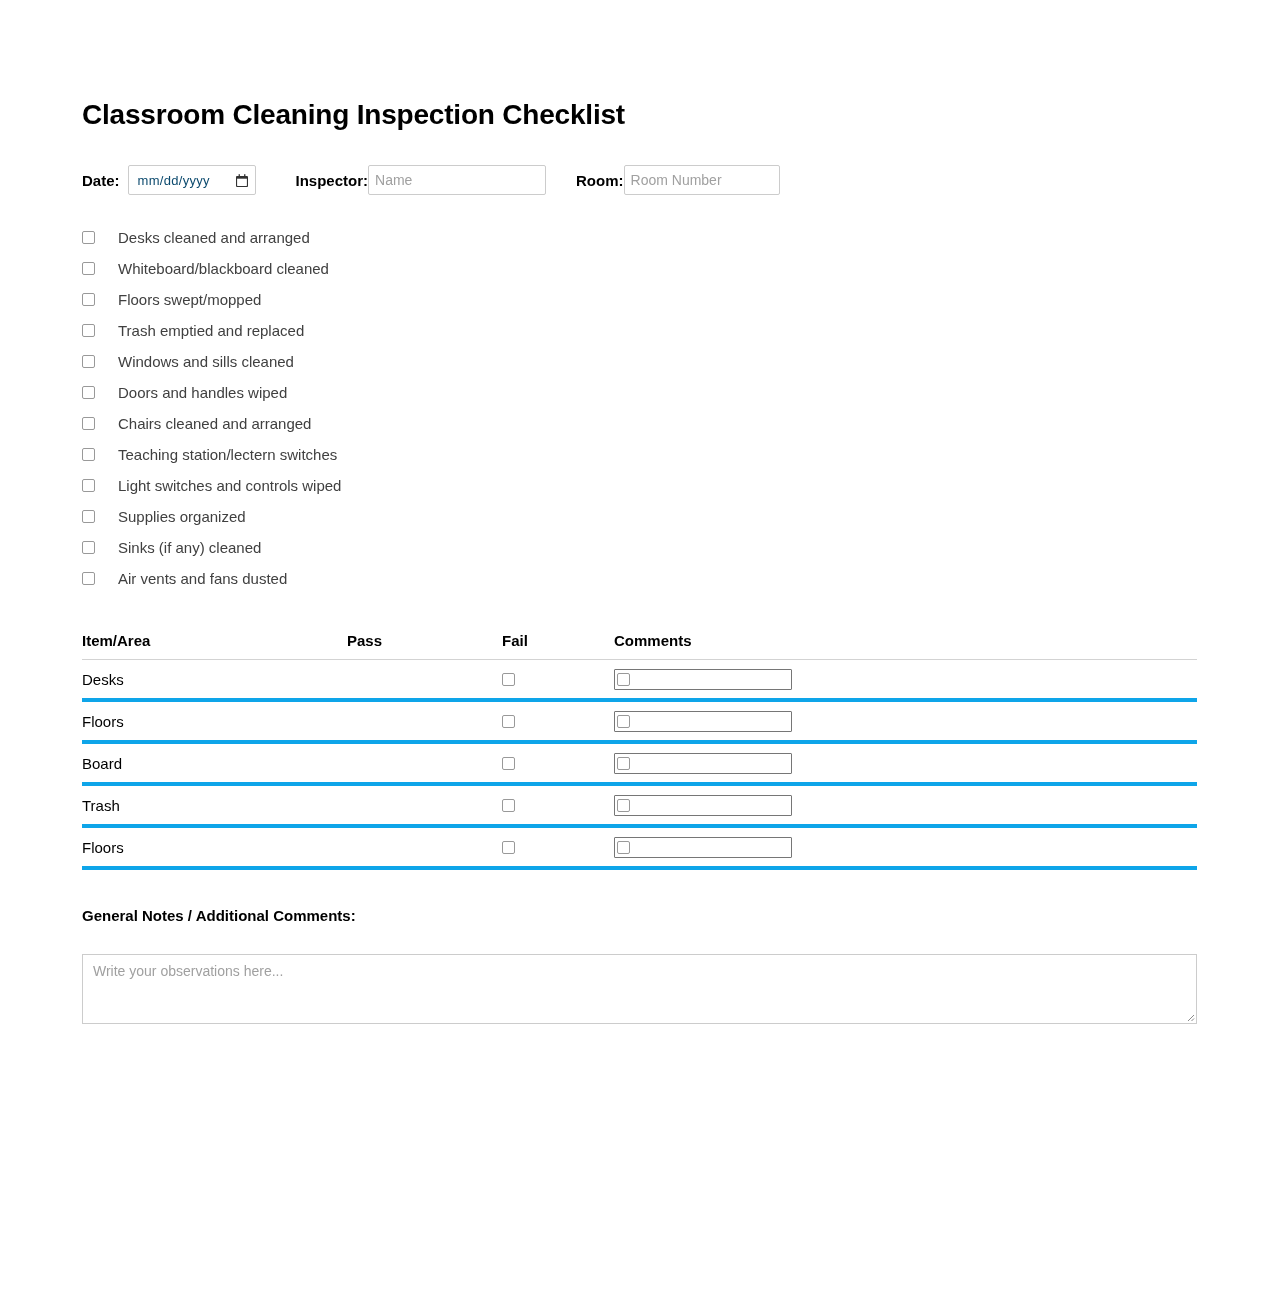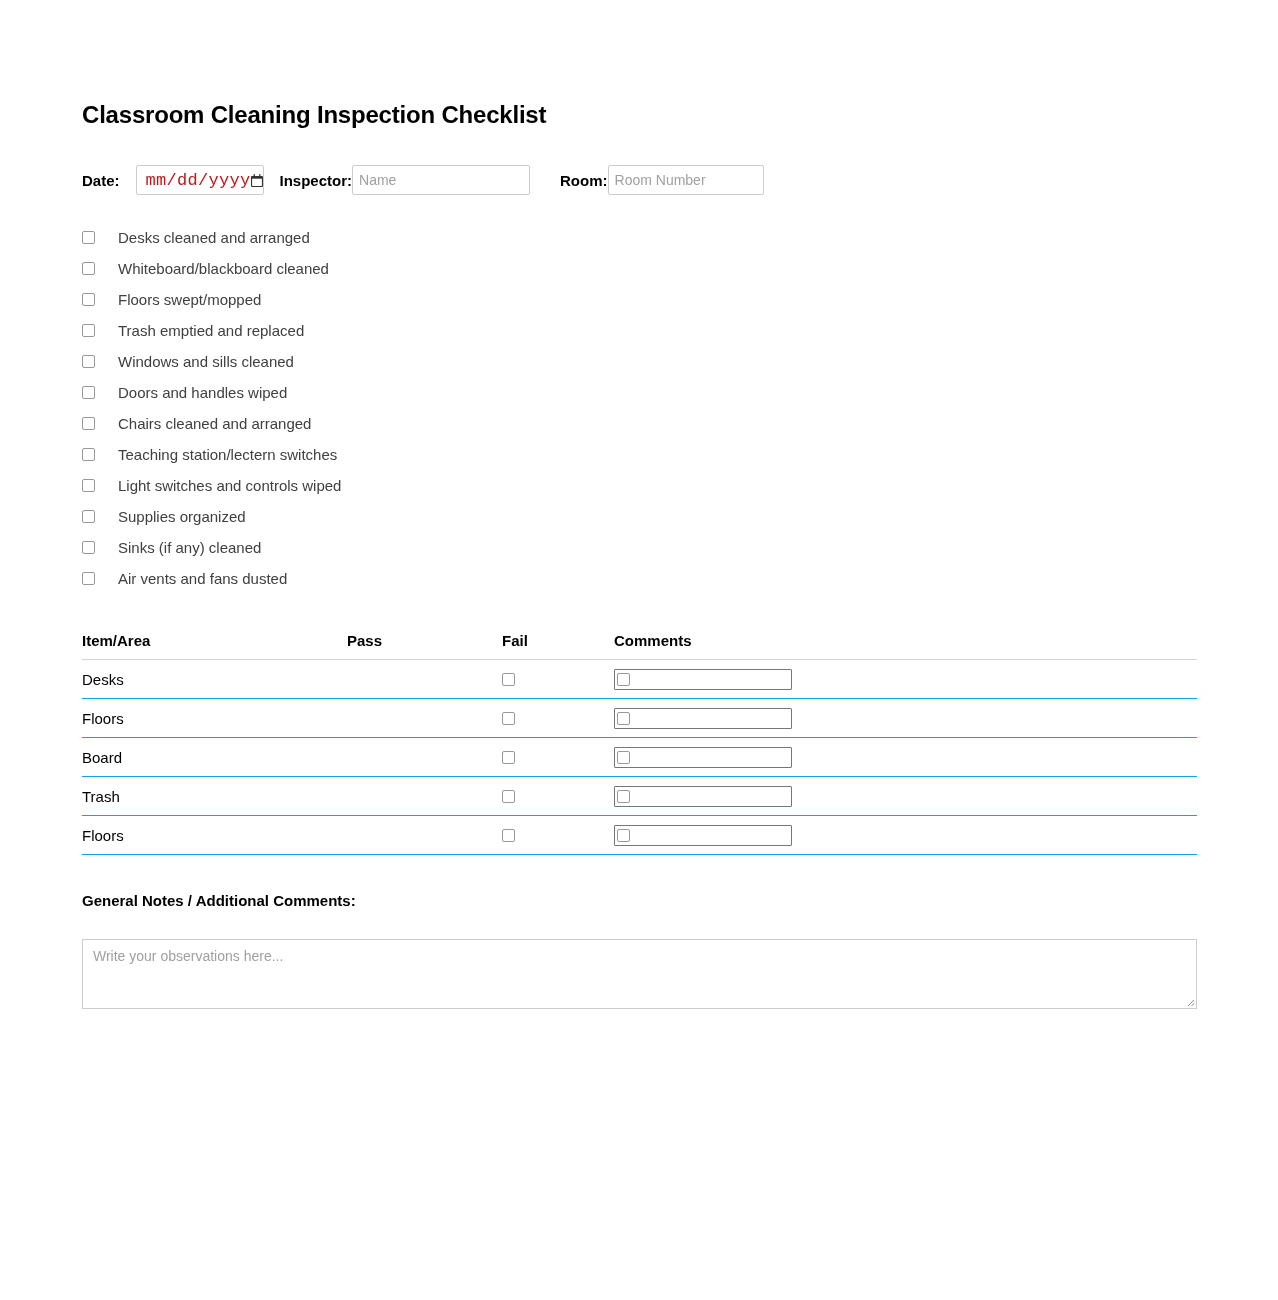--- a/index.html
+++ b/index.html
@@ -12,21 +12,21 @@
     color: #000000;
     width: 1278px;
     height: 1300px;
     overflow: hidden;
   }
   .page {
     padding: 95px 80px 0 82px;
     box-sizing: border-box;
   }
   h1.doc-title {
-    font-size: 24px;
+    font-size: 28px;
     font-weight: bold;
     margin: 0 0 0 0;
     letter-spacing: -0.2px;
     line-height: 40px;
   }
 
   
   .meta-row {
     margin-top: 30px;
     display: flex;
@@ -35,22 +35,22 @@
   }
   .meta-field {
     display: flex;
     align-items: center;
   }
   .meta-label {
     font-size: 15px;
     font-weight: bold;
     white-space: nowrap;
   }
-  .meta-label.date-label { margin-right: 16px; text-align: center; }
-  .meta-field.inspector { margin-left: 16px; }
+  .meta-label.date-label { margin-right: 8px; text-align: center; }
+  .meta-field.inspector { margin-left: 40px; }
   .meta-field.room { margin-left: 30px; }
 
   input.txt {
     font-family: "Liberation Sans", sans-serif;
     font-size: 14px;
     color: #000;
     border: 1px solid #cccccc;
     background: #fff;
     height: 26px;
     box-sizing: border-box;
@@ -69,23 +69,23 @@
     height: 30px;
     width: 128px;
     box-sizing: border-box;
     border-radius: 2px;
     display: flex;
     align-items: center;
     padding: 0 7px 0 9px;
     justify-content: space-between;
   }
   .date-text {
-    font-family: Liberation Mono, monospace;
-    font-size: 17px;
-    color: #b91c1c;
+    font-family: Liberation Sans, sans-serif;
+    font-size: 13px;
+    color: #0c4a6e;
     letter-spacing: 0.3px;
     white-space: nowrap;
   }
   .cal-ico { width: 12px; height: 13px; display: block; }
 
   
   .checklist {
     margin-top: 27px;
   }
   .check-row {
@@ -121,21 +121,21 @@
     text-align: left;
     font-size: 15px;
     font-weight: bold;
     padding: 0 0 10px 0;
     border-bottom: 1px solid #d3d3d3;
   }
   table.insp td {
     font-size: 15px;
     padding: 0;
     height: 38px;
-    border-bottom: 1px solid #0ea5e9;
+    border-bottom: 4px solid #0ea5e9;
     vertical-align: middle;
   }
   col.c-item { width: 265px; }
   col.c-pass { width: 155px; }
   col.c-fail { width: 112px; }
   col.c-com  { width: 583px; }
   th.h-pass { padding-left: 264px; }
   th.h-fail { padding-left: 0px; }
   .td-inner { display: flex; align-items: center; }
   .td-inner.pass { justify-content: flex-start; padding-left: 270px; }

